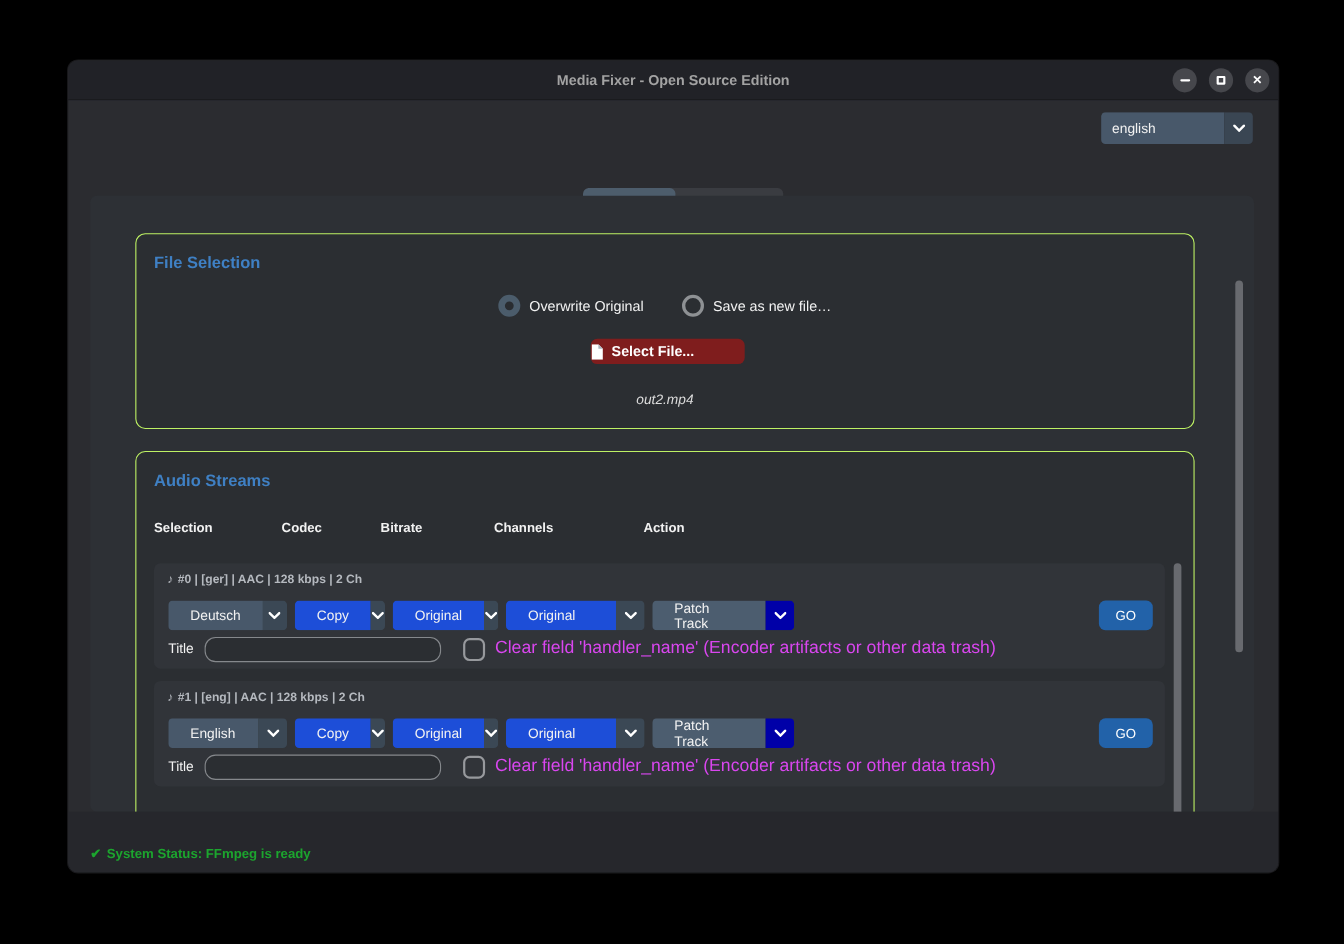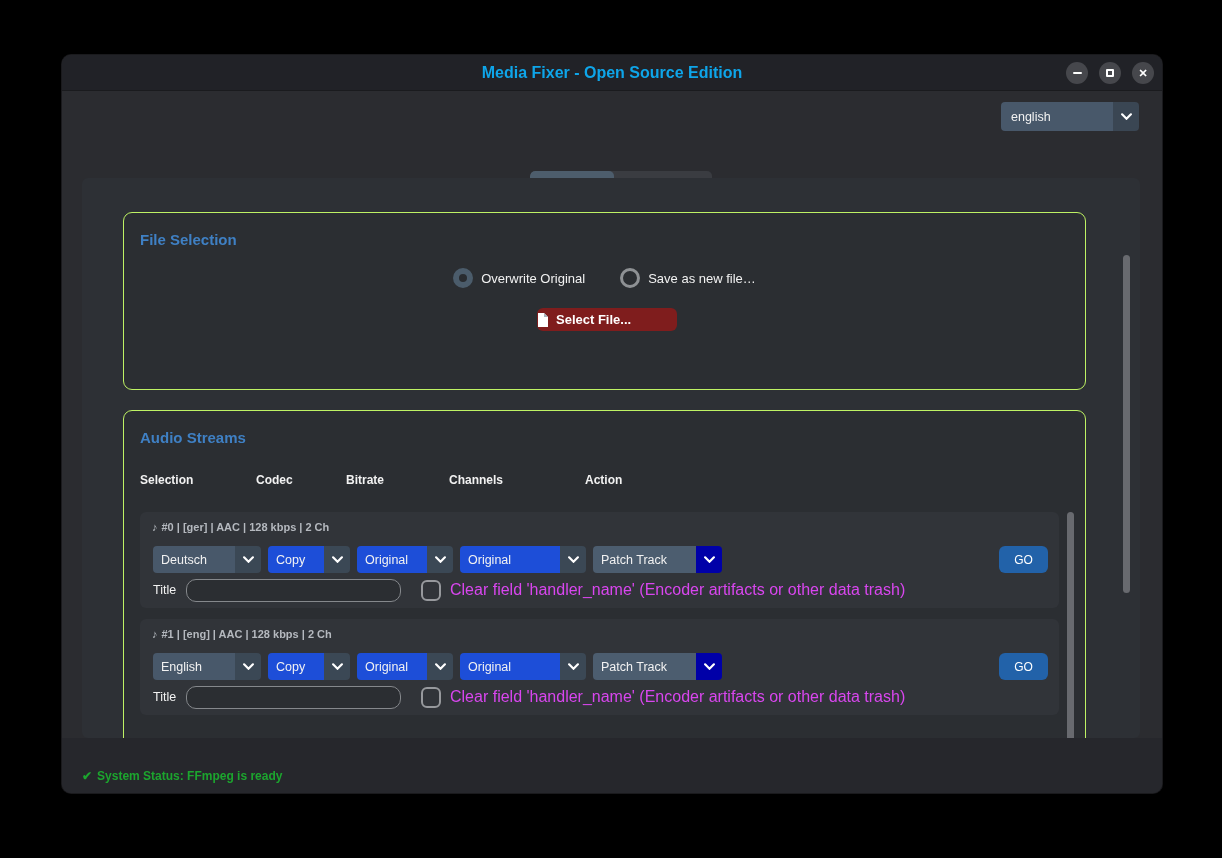--- a/index.html
+++ b/index.html
@@ -2,21 +2,21 @@
 <html><head>
 <meta charset="utf-8">
 <style>
   * { margin:0; padding:0; box-sizing:border-box; }
   html,body { width:1222px; height:858px; background:#000; font-family:"Liberation Sans", sans-serif; }
   .window { position:absolute; left:62px; top:55px; width:1100px; height:738px;
             background:#2b2c30; border-radius:9px; overflow:hidden; box-shadow:0 0 0 1px #1a1a1d; }
   
   .titlebar { position:absolute; left:0; top:0; width:1100px; height:36px; background:#212227;
               border-bottom:1px solid #1a1b1e; display:flex; align-items:center; justify-content:center; }
-  .titlebar .title { color:#0ea5e9; font-size:16px; font-weight:bold; }
+  .titlebar .title { color:#a3a3a3; font-size:13px; font-weight:bold; }
   .winbtns { position:absolute; right:8px; top:7px; display:flex; gap:11px; }
   .winbtn { width:22px; height:22px; border-radius:50%; background:#46474c; display:flex;
             align-items:center; justify-content:center; color:#fff; cursor:pointer; }
   .winbtn .bar { width:9px; height:2px; background:#fff; border-radius:1px; }
   .winbtn .sq { width:8px; height:8px; border:2px solid #fff; border-radius:1px; }
   .winbtn .x { font-size:11px; font-weight:bold; line-height:1; }
   
   .select { display:flex; border-radius:4px; overflow:hidden; cursor:pointer; height:28px; }
   .select .val { display:flex; align-items:center; padding:0 10px; color:#f2f2f2; font-size:12.5px; flex:1; }
   .select .arrow { width:26px; display:flex; align-items:center; justify-content:center; }
@@ -51,21 +51,21 @@
               font-size:12.5px; font-style:italic; }
   
   .cols { position:absolute; top:62px; left:0; width:100%; height:16px; }
   .col-h { position:absolute; color:#f2f2f2; font-size:12px; font-weight:bold; }
   .stream-list { position:absolute; left:16px; top:101px; width:919px; }
   .row { position:relative; width:919px; height:96px; background:#313439; border-radius:6px; margin-bottom:11px; }
   .row-info { position:absolute; left:12px; top:9px; color:#b5b9bf; font-size:11px; font-weight:bold;
               display:flex; align-items:center; gap:4px; }
   .ctrl-line { position:absolute; left:13px; top:34px; height:27px; display:flex; gap:7px; }
   .dd { height:27px; }
-  .dd .val { font-size:12.5px; padding:0 8px; }
+  .dd .val { font-size:12.5px; padding:0 20px; }
   .dd-slate .val { background:#48586a; }
   .dd-gray .val  { background:#1d4ed8; }
   .dd .arrow { background:#3b4855; }
   .dd-action .val { background:#4c5d6f; }
   .dd-action .arrow { background:#0000a8; }
   .w-lang{width:108px} .w-codec{width:82px} .w-bitrate{width:96px} .w-chan{width:126px} .w-act{width:129px}
   .go-btn { position:absolute; right:11px; top:34px; width:49px; height:27px; background:#2262a9; border-radius:6px;
             display:flex; align-items:center; justify-content:center; color:#fff; font-size:12px; font-weight:normal; cursor:pointer; }
   .title-line { position:absolute; left:13px; top:66px; height:24px; display:flex; align-items:center; }
   .title-label { color:#f2f2f2; font-size:12.5px; width:33px; }
@@ -130,20 +130,21 @@
           <span class="radio-label">Save as new file…</span>
         </div>
       </div>
       <div class="selfile-btn">
         <svg width="12" height="14" viewBox="0 0 12 14">
             <path d="M1 0h6l4 4v10H1z" fill="#fff"></path>
             <path d="M7 0l4 4H7z" fill="#aab4bd"></path>
           </svg>
         <span>Select File...</span>
       </div>
+      <div class="filename">out2.mp4</div>
     </div>
 
     <div class="card audio-card">
       <div class="card-title">Audio Streams</div>
       <div class="cols">
         <span class="col-h" style="left:16px">Selection</span>
         <span class="col-h" style="left:132px">Codec</span>
         <span class="col-h" style="left:222px">Bitrate</span>
         <span class="col-h" style="left:325px">Channels</span>
         <span class="col-h" style="left:461px">Action</span>

